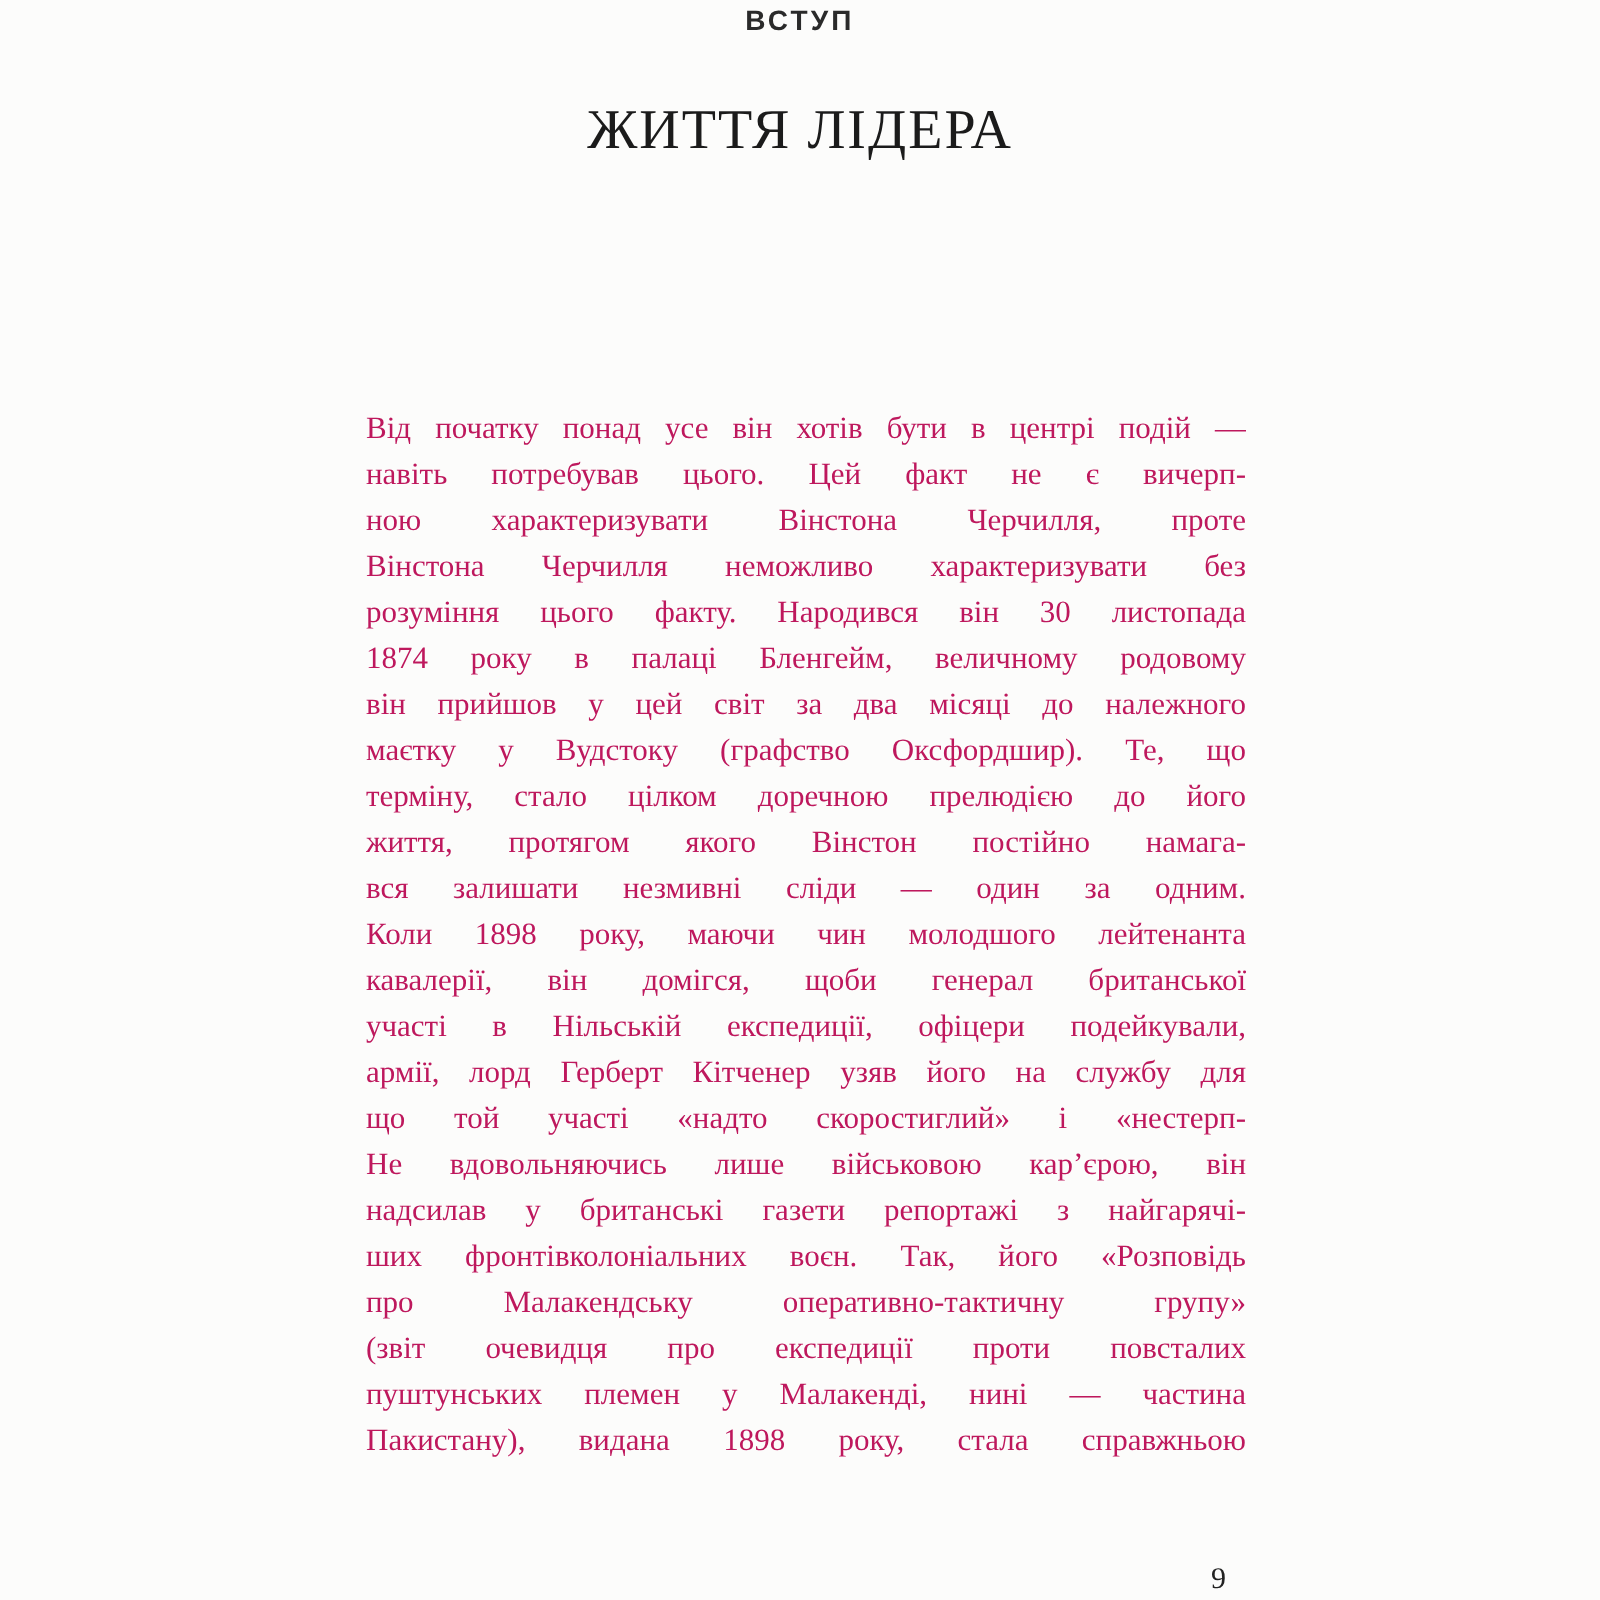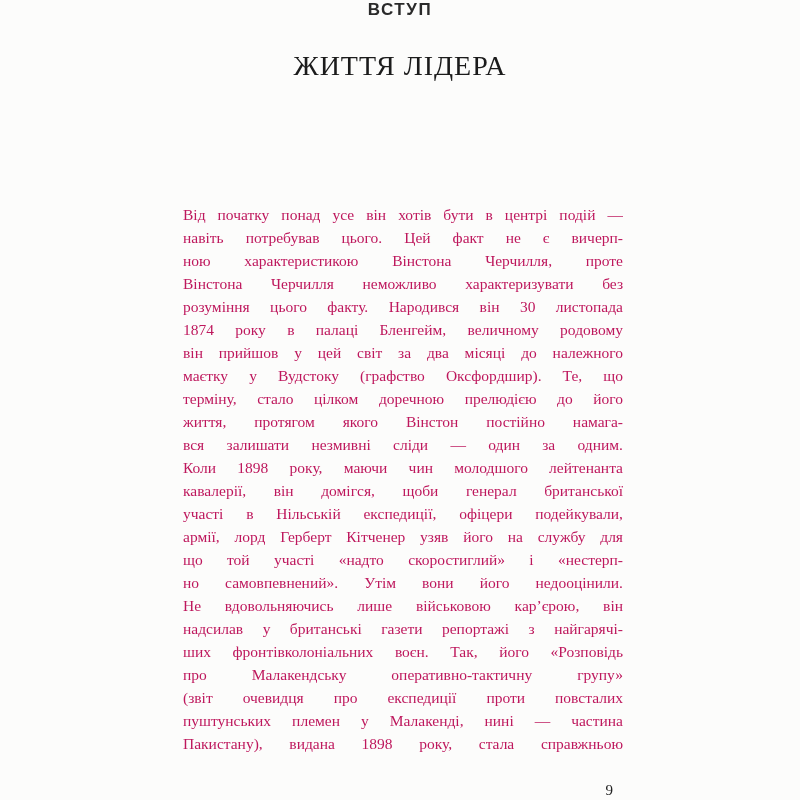--- a/index.html
+++ b/index.html
@@ -19,21 +19,21 @@
     position: absolute;
     inset: 0;
   }
   .kicker {
     position: absolute;
     top: 1px;
     left: 0;
     width: 800px;
     text-align: center;
     font-family: "Liberation Sans", sans-serif;
-    font-size: 17px;
+    font-size: 14px;
     font-weight: 600;
     letter-spacing: 1.6px;
     color: #2a2a2a;
     line-height: 18px;
   }
   .chapter-title {
     position: absolute;
     top: 49px;
     left: 0;
     width: 800px;
@@ -82,35 +82,34 @@
 
 <div class="page">
 
   <div class="kicker">ВСТУП</div>
 
   <h1 class="chapter-title">ЖИТТЯ ЛІДЕРА</h1>
 
   <div class="body-text">
     <div class="text-line">Від початку понад усе він хотів бути в центрі подій —</div>
     <div class="text-line">навіть потребував цього. Цей факт не є вичерп-</div>
-    <div class="text-line">ною характеристикою Вінстона Черчилля, проте</div>
+    <div class="text-line">ною характеризувати Вінстона Черчилля, проте</div>
     <div class="text-line">Вінстона Черчилля неможливо характеризувати без</div>
     <div class="text-line">розуміння цього факту. Народився він 30 листопада</div>
     <div class="text-line">1874 року в палаці Бленгейм, величному родовому</div>
     <div class="text-line">він прийшов у цей світ за два місяці до належного</div>
     <div class="text-line">маєтку у Вудстоку (графство Оксфордшир). Те, що</div>
     <div class="text-line">терміну, стало цілком доречною прелюдією до його</div>
     <div class="text-line">життя, протягом якого Вінстон постійно намага-</div>
     <div class="text-line">вся залишати незмивні сліди — один за одним.</div>
     <div class="text-line">Коли 1898 року, маючи чин молодшого лейтенанта</div>
     <div class="text-line">кавалерії, він домігся, щоби генерал британської</div>
     <div class="text-line">участі в Нільській експедиції, офіцери подейкували,</div>
     <div class="text-line">армії, лорд Герберт Кітченер узяв його на службу для</div>
     <div class="text-line">що той участі «надто скоростиглий» і «нестерп-</div>
-    <div class="text-line">но самовпевнений». Утім вони його недооцінили.</div>
     <div class="text-line">Не вдовольняючись лише військовою кар’єрою, він</div>
     <div class="text-line">надсилав у британські газети репортажі з найгарячі-</div>
     <div class="text-line">ших фронтівколоніальних воєн. Так, його «Розповідь</div>
     <div class="text-line">про Малакендську оперативно-тактичну групу»</div>
     <div class="text-line">(звіт очевидця про експедиції проти повсталих</div>
     <div class="text-line">пуштунських племен у Малакенді, нині — частина</div>
     <div class="text-line">Пакистану), видана 1898 року, стала справжньою</div>
   </div>
 
   <div class="folio">9</div>

